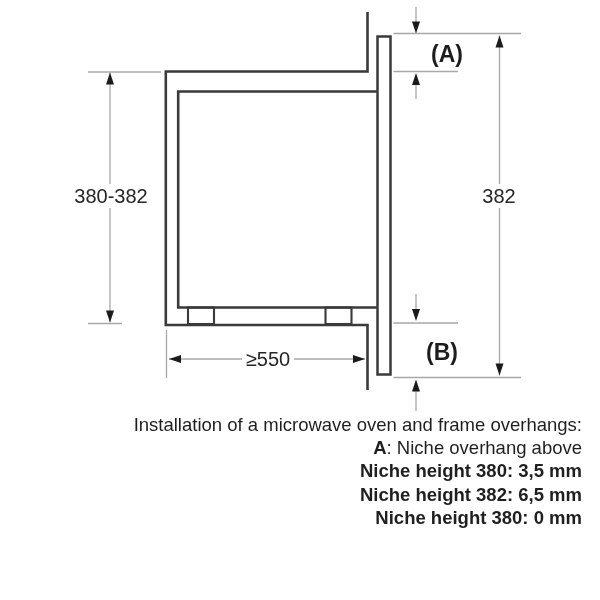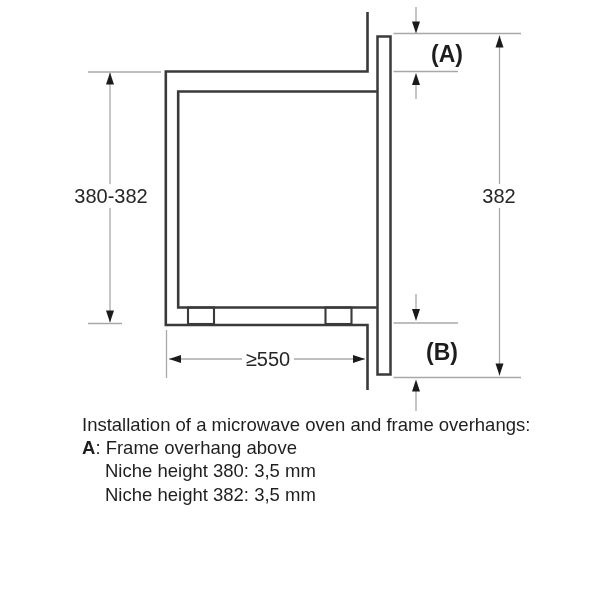--- a/index.html
+++ b/index.html
@@ -33,22 +33,22 @@
   }
   .caption {
     position: absolute;
     left: 82px;
     top: 413px;
     width: 500px;
     font-size: 18.5px;
     line-height: 23.2px;
     color: #1f1f1f;
   }
-  .cap-line { white-space: nowrap; }
-  .cap-line.indent { padding-left: 23px; }
+  .cap-line { white-space: nowrap; text-align: right; }
+  .cap-line.indent { padding-left: 23px; font-weight: bold; }
   .cap-prefix { font-weight: bold; }
 </style>
 </head>
 <body>
 
 <div class="stage">
 
   <svg width="600" height="412" viewBox="0 0 600 412">
 
     <g>
@@ -105,18 +105,19 @@
 
     <text class="dimtxt" x="111" y="203">380-382</text>
     <text class="dimtxt" x="499" y="203">382</text>
     <text class="dimtxt" x="268" y="366">≥550</text>
     <text class="reftxt" x="447" y="62">(A)</text>
     <text class="reftxt" x="442" y="360">(B)</text>
   </svg>
 
   <div class="caption">
     <div class="cap-line"><span class="cap-prefix"></span><span>Installation of a microwave oven and frame overhangs:</span></div>
-    <div class="cap-line"><span class="cap-prefix">A</span><span>: Frame overhang above</span></div>
+    <div class="cap-line"><span class="cap-prefix">A</span><span>: Niche overhang above</span></div>
     <div class="cap-line indent"><span class="cap-prefix"></span><span>Niche height 380: 3,5 mm</span></div>
-    <div class="cap-line indent"><span class="cap-prefix"></span><span>Niche height 382: 3,5 mm</span></div>
+    <div class="cap-line indent"><span class="cap-prefix"></span><span>Niche height 382: 6,5 mm</span></div>
+    <div class="cap-line indent"><span class="cap-prefix"></span><span>Niche height 380: 0 mm</span></div>
   </div>
 
 </div>
 
 </body></html>

